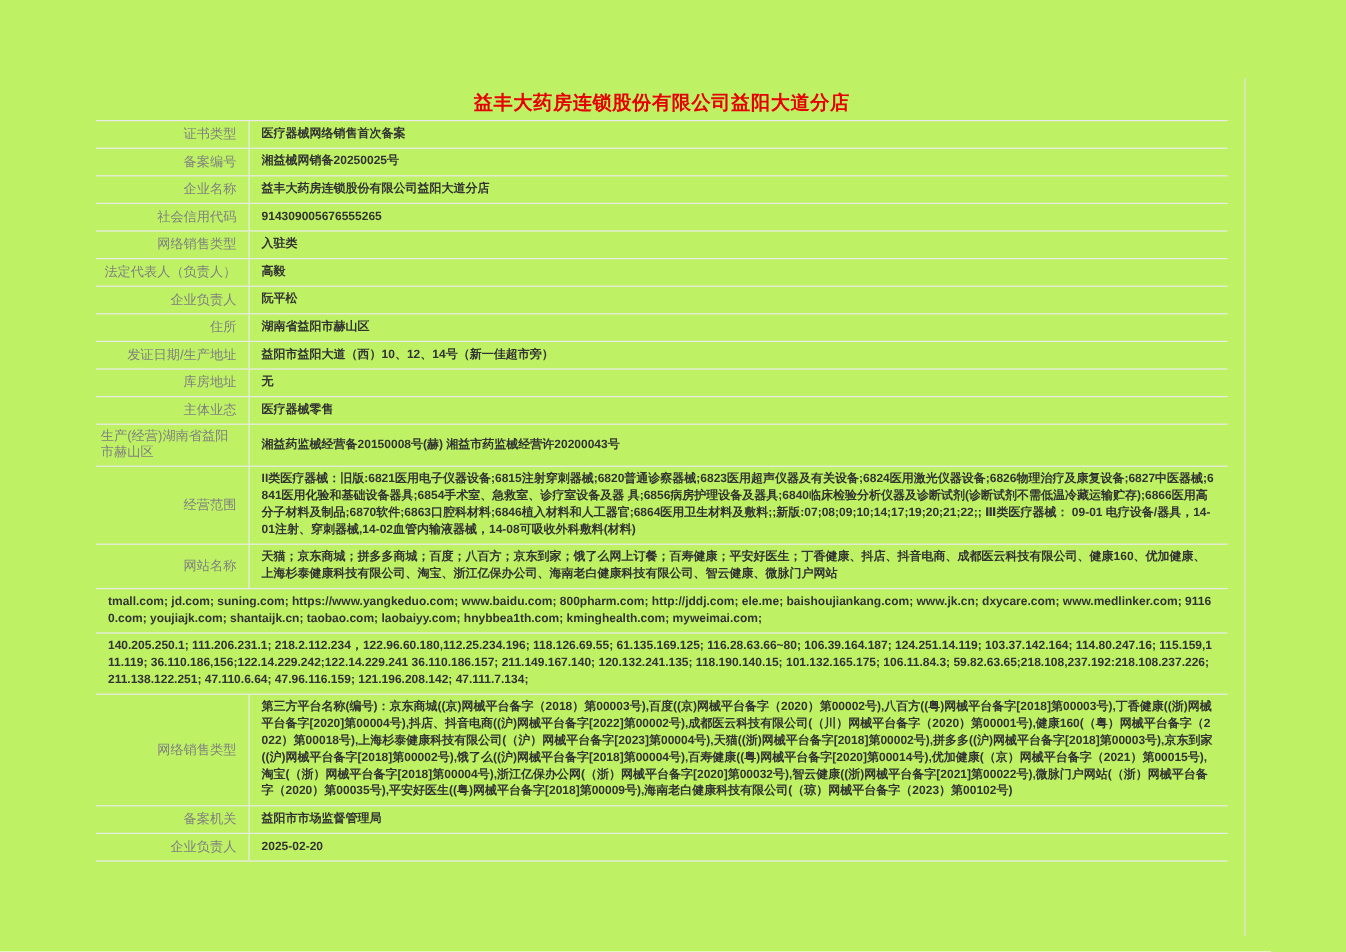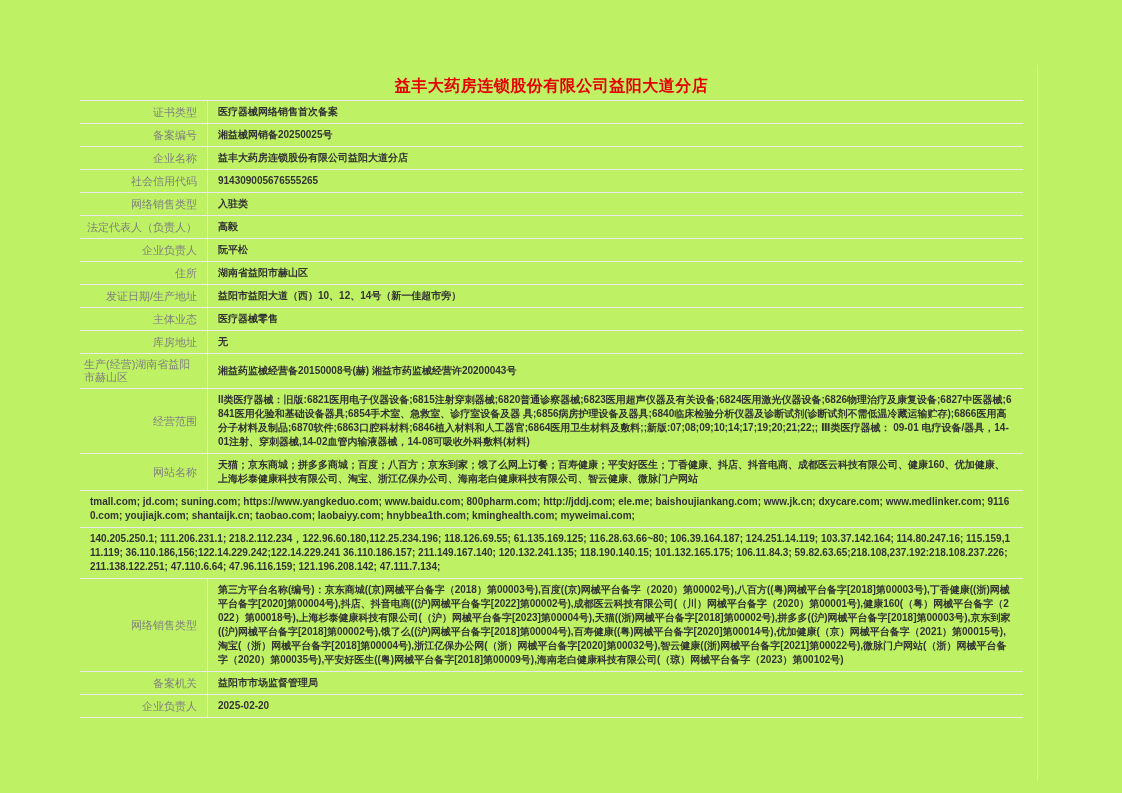--- a/index.html
+++ b/index.html
@@ -110,26 +110,26 @@
       </div>
       <div class="info-row">
         <div class="cell-label">住所</div>
         <div class="cell-value">湖南省益阳市赫山区</div>
       </div>
       <div class="info-row">
         <div class="cell-label">发证日期/生产地址</div>
         <div class="cell-value">益阳市益阳大道（西）10、12、14号（新一佳超市旁）</div>
       </div>
       <div class="info-row">
+        <div class="cell-label">库房地址</div>
+        <div class="cell-value">无</div>
+      </div>
+      <div class="info-row">
         <div class="cell-label">主体业态</div>
         <div class="cell-value">医疗器械零售</div>
-      </div>
-      <div class="info-row">
-        <div class="cell-label">库房地址</div>
-        <div class="cell-value">无</div>
       </div>
       <div class="info-row">
         <div class="cell-label">生产(经营)湖南省益阳市赫山区</div>
         <div class="cell-value">湘益药监械经营备20150008号(赫) 湘益市药监械经营许20200043号</div>
       </div>
       <div class="info-row">
         <div class="cell-label">经营范围</div>
         <div class="cell-value">II类医疗器械：旧版:6821医用电子仪器设备;6815注射穿刺器械;6820普通诊察器械;6823医用超声仪器及有关设备;6824医用激光仪器设备;6826物理治疗及康复设备;6827中医器械;6841医用化验和基础设备器具;6854手术室、急救室、诊疗室设备及器 具;6856病房护理设备及器具;6840临床检验分析仪器及诊断试剂(诊断试剂不需低温冷藏运输贮存);6866医用高分子材料及制品;6870软件;6863口腔科材料;6846植入材料和人工器官;6864医用卫生材料及敷料;;新版:07;08;09;10;14;17;19;20;21;22;; Ⅲ类医疗器械： 09-01 电疗设备/器具，14-01注射、穿刺器械,14-02血管内输液器械，14-08可吸收外科敷料(材料)</div>
       </div>
       <div class="info-row">

